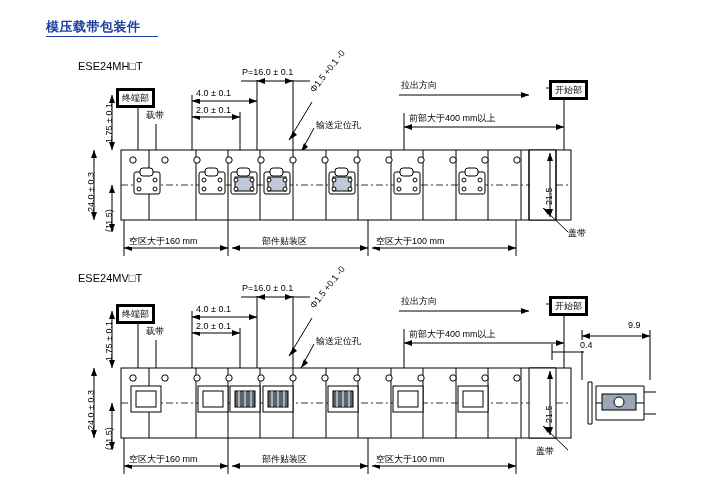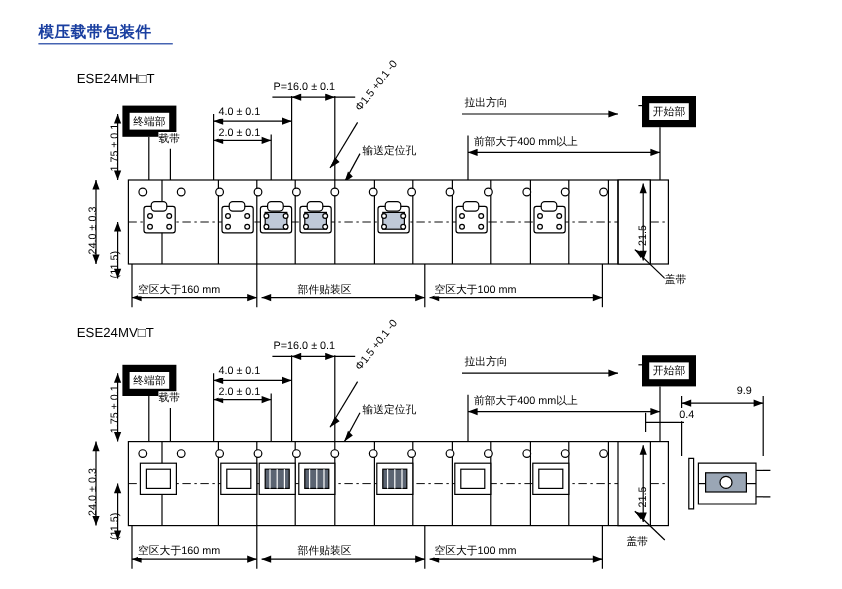--- a/index.html
+++ b/index.html
@@ -4,36 +4,36 @@
 <style>
   html,body{margin:0;padding:0;}
   body{
     width:702px;height:491px;
     background:#ffffff;
     font-family:"Liberation Sans", sans-serif;
     color:#000;
     position:relative;
     overflow:hidden;
   }
-  .page{position:absolute;left:2px;top:0;width:564px;height:491px;}
+  .page{position:absolute;left:16px;top:0;width:564px;height:491px;}
 
   .title{
     position:absolute;left:30px;top:18px;
     font-size:13px;font-weight:bold;color:#1a3fa0;
     letter-spacing:0.5px;
   }
   .title-underline{
     position:absolute;left:30px;top:36px;width:112px;height:1px;background:#1a3fa0;
   }
 
   .partname{position:absolute;font-size:11px;color:#000;}
 
   
   .boxlbl{
-    position:absolute;border:6px solid #000000;background:#fff;
+    position:absolute;border:3px solid #000000;background:#fff;
     font-size:9px;line-height:12px;padding:1px 3px;white-space:nowrap;
   }
   .plainlbl{
     position:absolute;font-size:9px;line-height:11px;white-space:nowrap;background:#fff;
   }
 
   .vert{
     position:absolute;font-size:9px;white-space:nowrap;
     transform-origin:0 0;
   }

